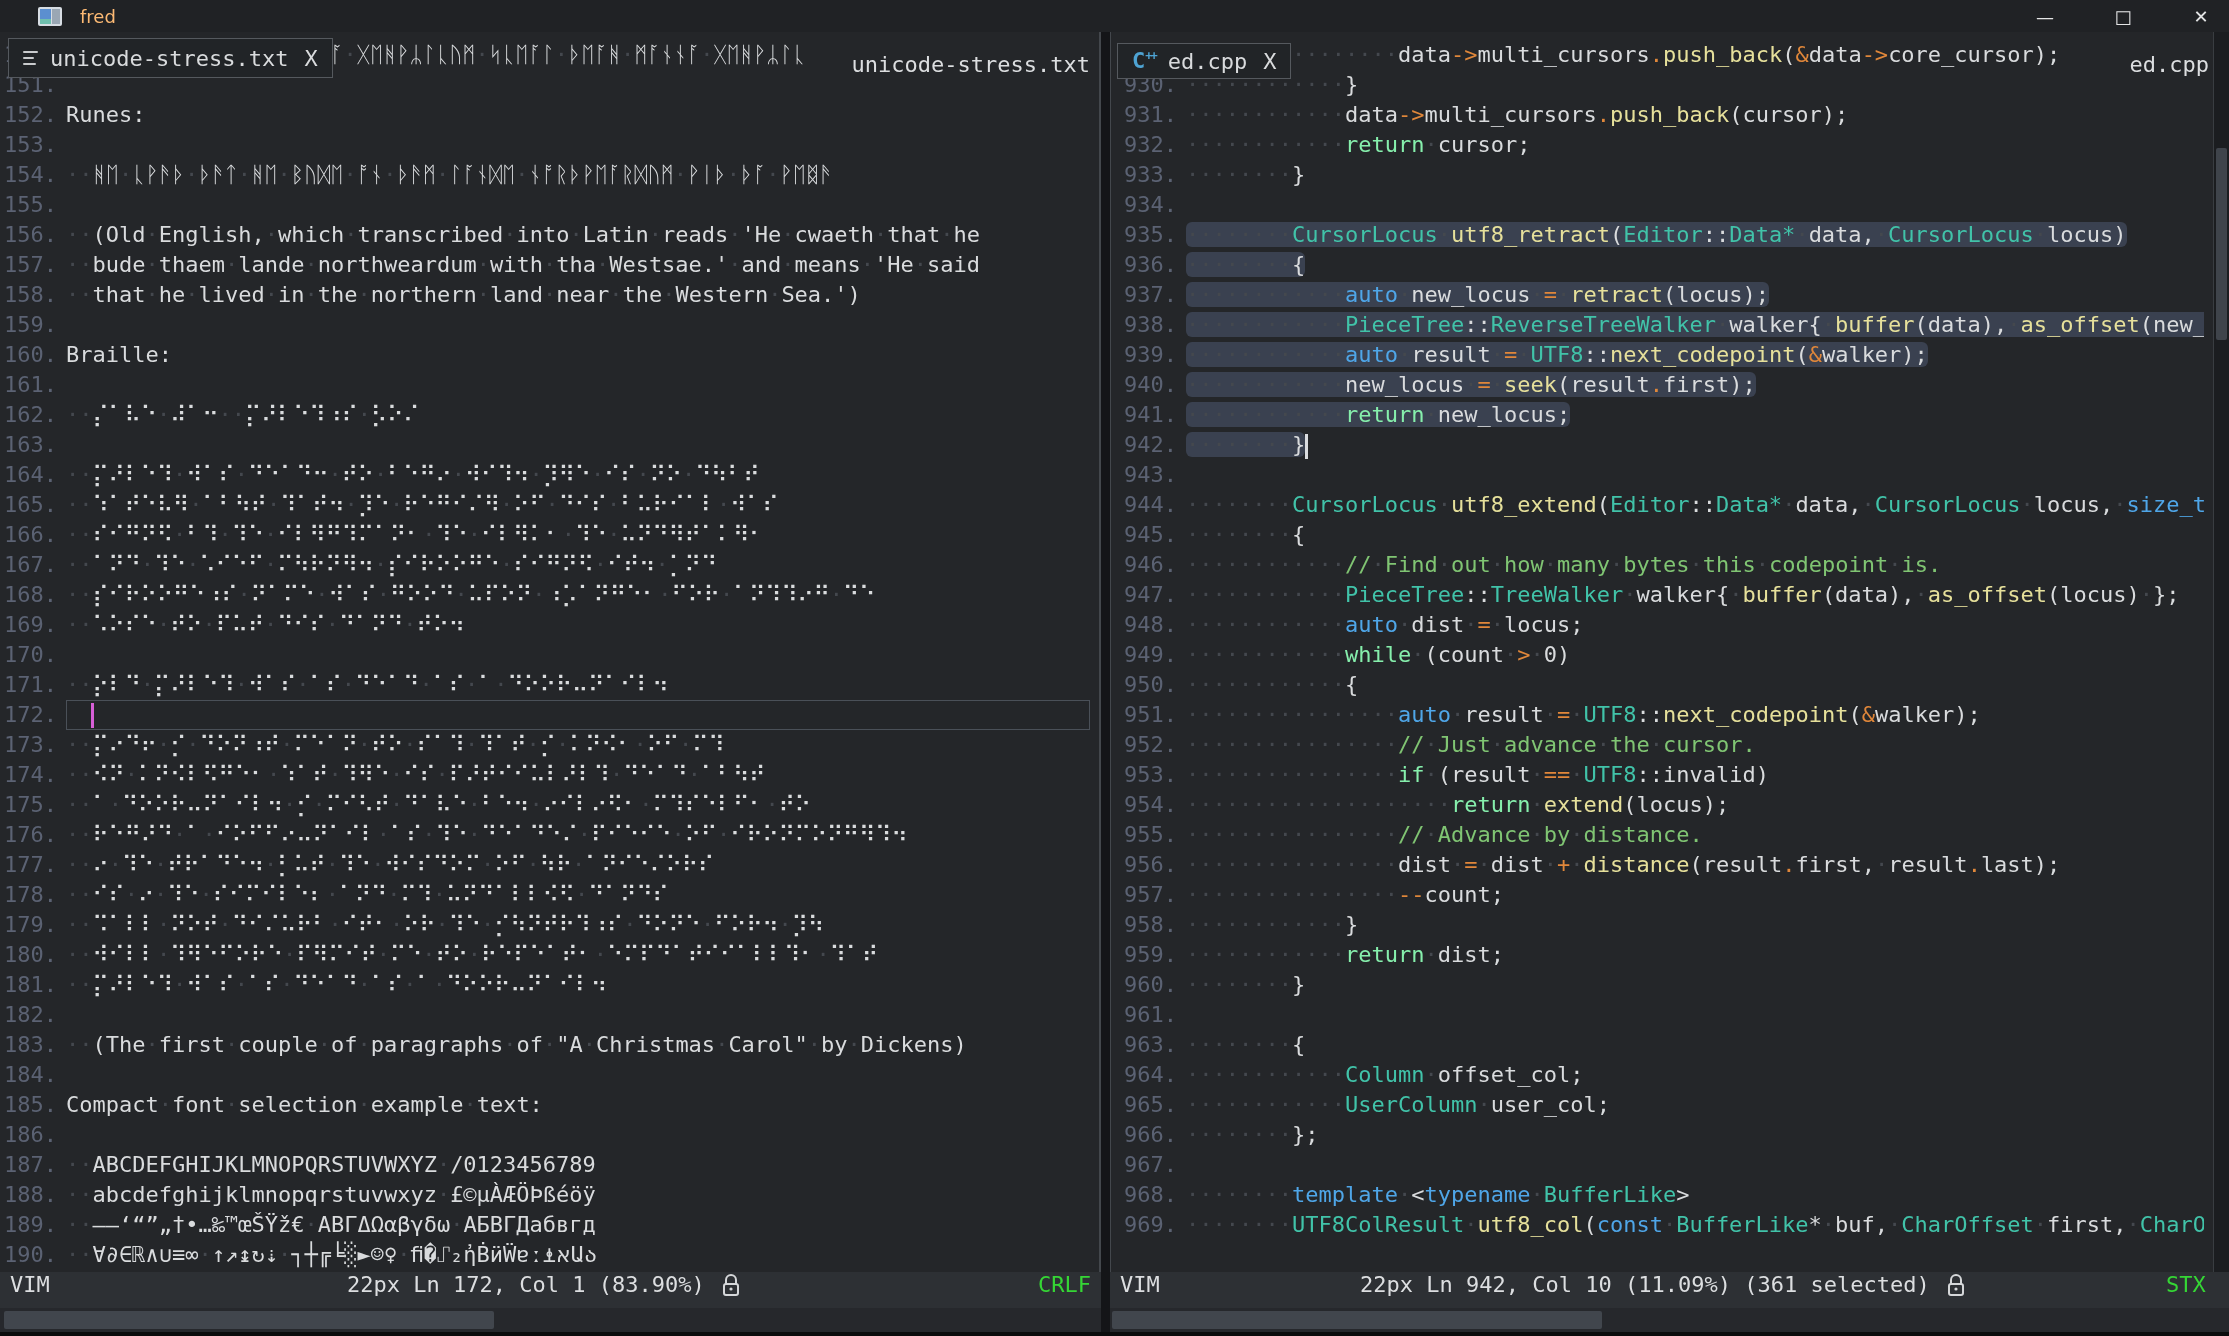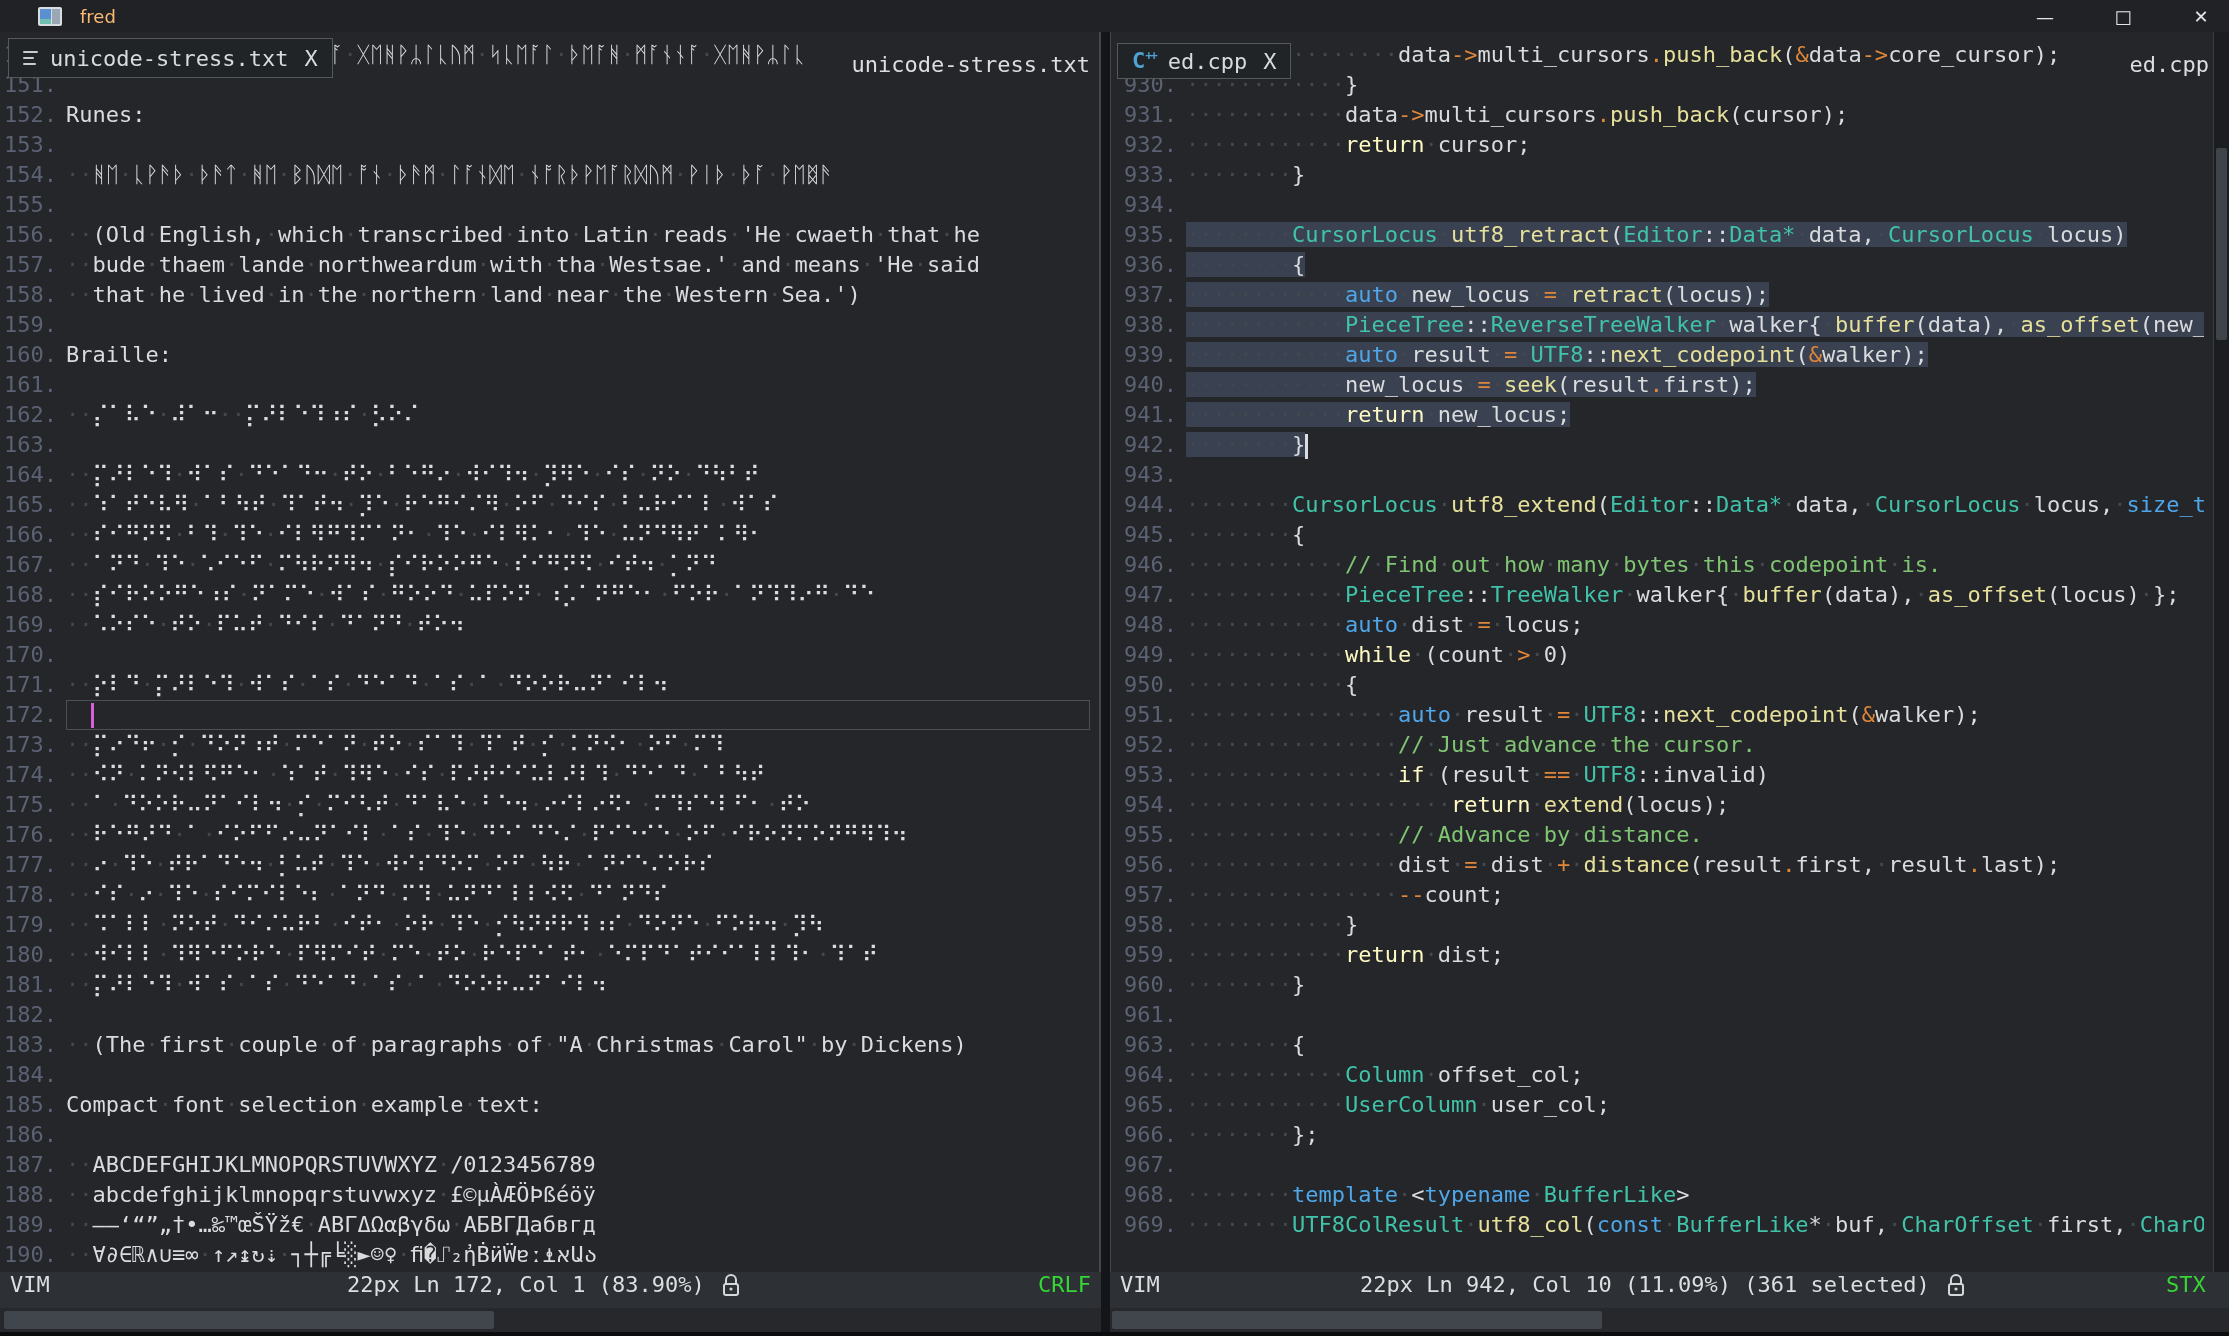--- a/index.html
+++ b/index.html
@@ -26,24 +26,24 @@
   .divider { position:absolute; left:1101px; top:32px; width:9px; height:1304px;
              background:#141518; }
 
   .row { display:flex; height:30px; line-height:30px; }
   .ln { color:#5b6273; text-align:right; flex:0 0 57px; }
   .content-right .ln { flex:0 0 66px; }
   .code { flex:1; min-width:0; margin-left:9px; margin-right:9px;
           white-space:pre; overflow:hidden; position:relative; height:30px; }
 
   
-  .p { color:#d9dbdd; } .k { color:#fef9c3; } .b { color:#4fa6e8; }
+  .p { color:#d9dbdd; } .k { color:#86efac; } .b { color:#4fa6e8; }
   .t { color:#41c3a9; } .f { color:#e6e09b; } .o { color:#e0873a; }
   .c { color:#80c573; } .w { color:#44484e; }
-  .sel { background:#3a4150; }
+  .sel { background:#3a4150;border-radius:6px; }
   .cursor-frame { border:1px solid #4a5058; }
   .caret-abs { position:absolute; left:24px; top:2px; width:3px; height:25px;
                background:#d75fd7; }
   .caret-inline { display:inline-block; width:3px; height:25px;
                   background:#dadcdf; vertical-align:middle; }
 
   
   .tab { position:absolute; z-index:6; display:flex; align-items:center;
          gap:12px; background:#212427; border:1px solid #55595e;
          color:#d9dbdd; font-size:22px; padding:0 14px; cursor:default; }

